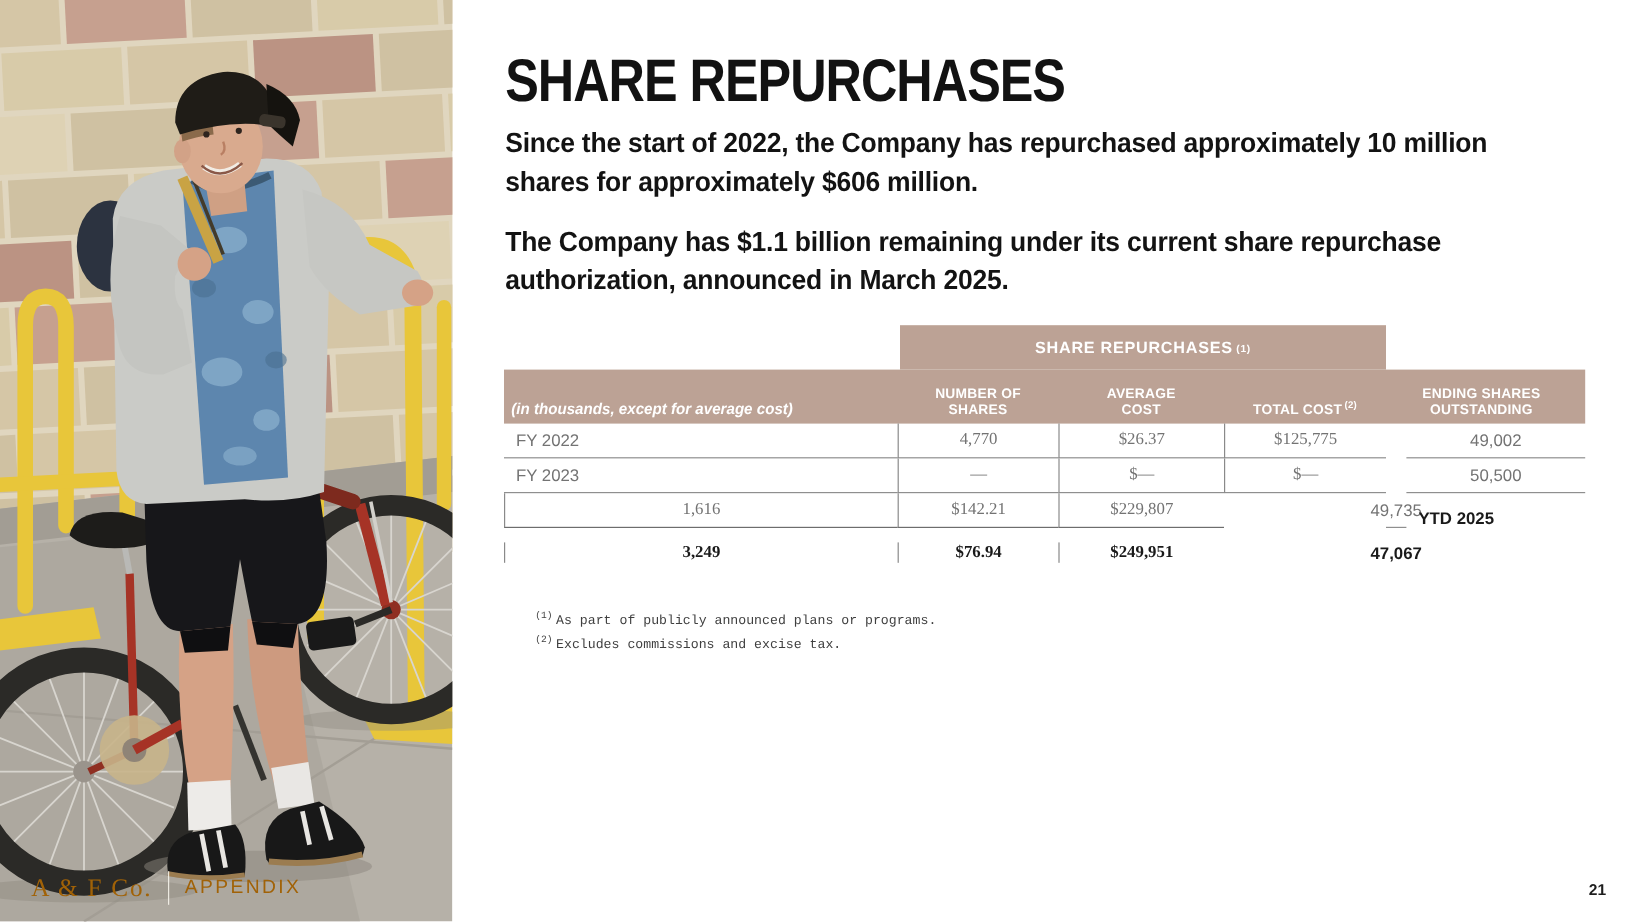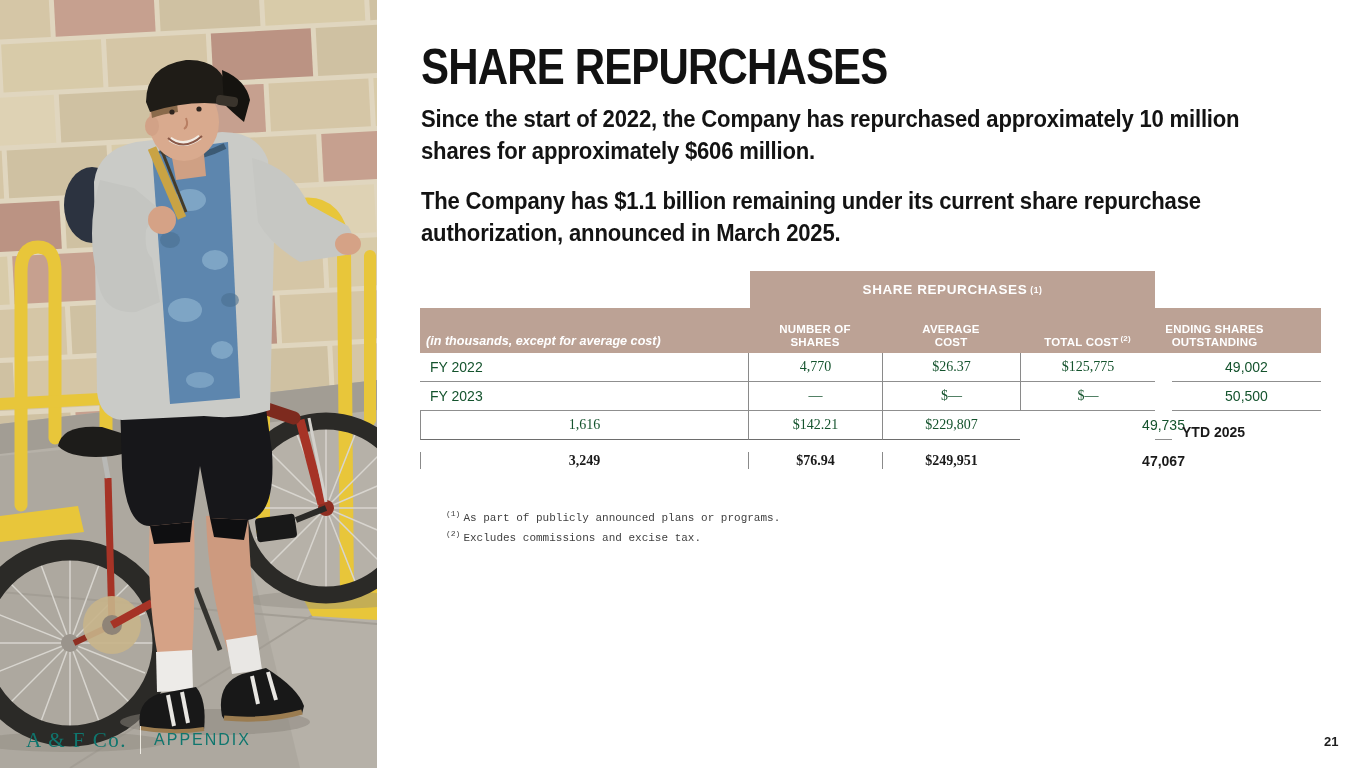--- a/index.html
+++ b/index.html
@@ -7,21 +7,21 @@
     width:1365px;height:768px;position:relative;overflow:hidden;
     background:#ffffff;
     font-family:"Liberation Sans",sans-serif;
     -webkit-font-smoothing:antialiased;
   }
   
   .photo{position:absolute;left:0;top:0;width:377px;height:768px;overflow:hidden;}
   .photo svg{display:block;}
   .brand{
     position:absolute;left:26px;top:726px;display:flex;align-items:center;gap:13px;
-    color:#0f766e;z-index:5;
+    color:#a16207;z-index:5;
   }
   .brand .af{font-family:"Liberation Serif",serif;font-size:21px;letter-spacing:1.5px;}
   .brand .sep{width:1px;height:28px;background:rgba(250,248,240,.85);}
   .brand .appx{font-size:16px;font-weight:400;letter-spacing:2px;}
   
   .title{
     position:absolute;left:421px;top:41px;
     font-size:50px;font-weight:700;letter-spacing:-1px;color:#121212;
     white-space:nowrap;transform:scaleX(.84);transform-origin:0 0;line-height:1.05;
   }
@@ -44,28 +44,28 @@
     position:absolute;left:6px;bottom:5px;font-size:13px;font-weight:700;font-style:italic;
     letter-spacing:0;white-space:nowrap;transform:scaleX(.97);transform-origin:0 100%;
   }
   .colhead{
     position:absolute;bottom:4px;display:flex;flex-direction:column;justify-content:flex-start;
     text-align:center;font-size:11.5px;font-weight:700;line-height:13px;letter-spacing:.2px;
   }
   .ch-shares{left:328px;width:134px;}
   .ch-avg{left:462px;width:138px;}
   .ch-total{left:600px;width:135px;}
-  .ch-ending{left:720px;width:149px;margin-top:20px;}
+  .ch-ending{left:740px;width:149px;margin-top:20px;}
   .colhead sup{font-size:8px;vertical-align:super;margin-left:2px;}
   .grid{
     position:absolute;left:0;top:82px;width:901px;
     display:grid;grid-template-columns:328px 134px 138px 135px 17px 149px;
     grid-auto-rows:29px;
   }
-  .c{display:flex;align-items:center;font-size:14px;color:#14532d;box-sizing:border-box;}
+  .c{display:flex;align-items:center;font-size:14px;color:#737373;box-sizing:border-box;}
   .lab{padding-left:10px;}
   .num{justify-content:center;}
   .vline{border-left:1px solid #8a8a8a;font-family:Liberation Serif, serif;}
   .hb{border-bottom:1px solid #8f8f8f;}
   .hb3{border-bottom:1px solid #6d6d6d;}
   .boldrow{font-weight:700;color:#1a1a1a;margin-top:12px;}
   
   .fns{position:absolute;left:446px;top:506px;color:#3f3f3f;font-size:11px;line-height:15px;font-family:Liberation Mono, monospace;}
   .fn sup{font-size:8px;margin-right:3px;}
   

